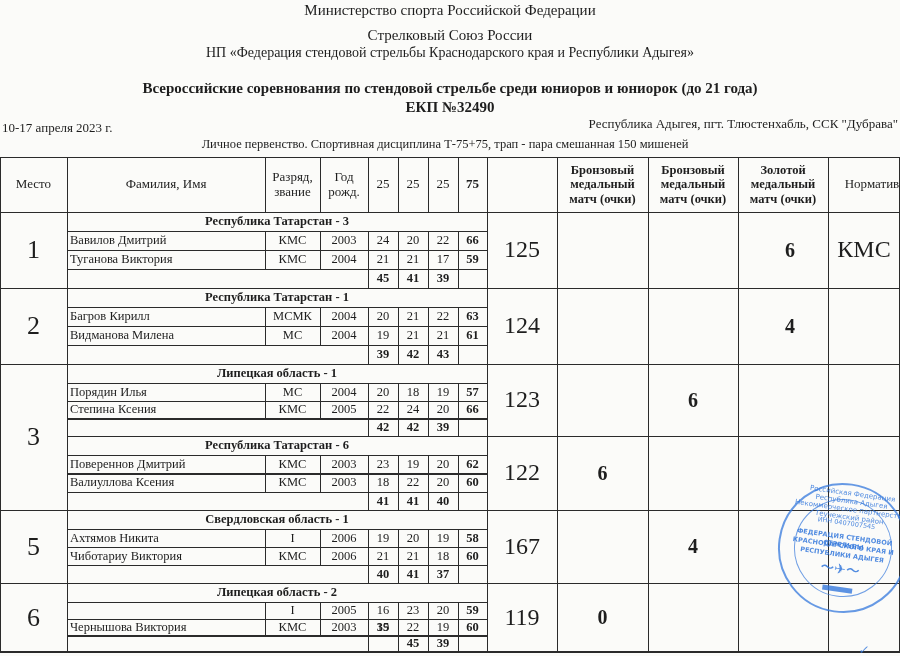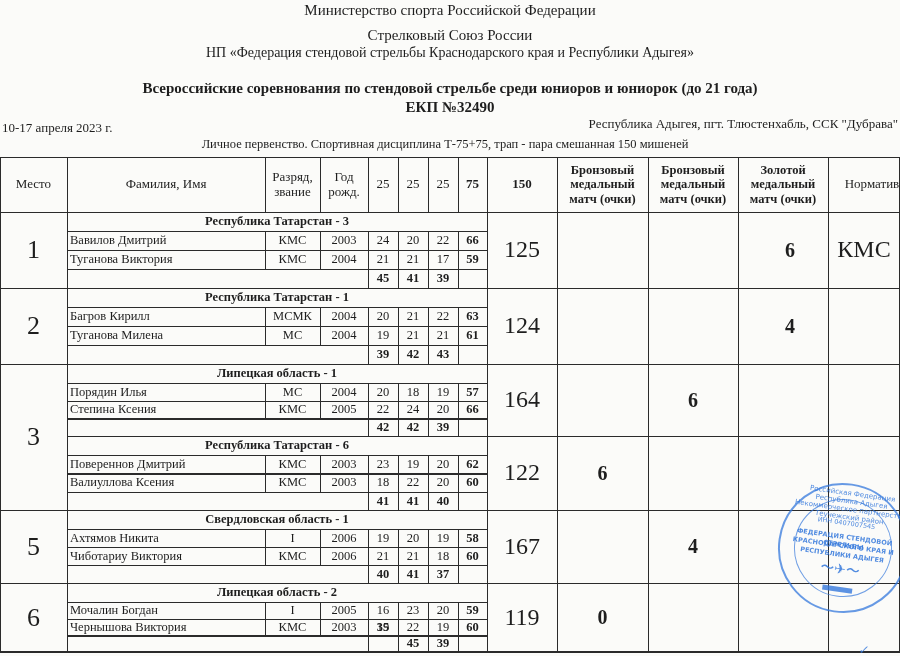--- a/index.html
+++ b/index.html
@@ -69,21 +69,20 @@
 <div class="grid" id="grid">
 
   <div class="cell hdr" style="left:0;top:0;width:67px;height:55px;">Место</div>
   <div class="cell hdr" style="left:67px;top:0;width:198px;height:55px;">Фамилия, Имя</div>
   <div class="cell hdr" style="left:265px;top:0;width:55px;height:55px;padding:0 2px;">Разряд, звание</div>
   <div class="cell hdr" style="left:320px;top:0;width:48px;height:55px;padding:0 3px;">Год рожд.</div>
   <div class="cell hdr" style="left:368px;top:0;width:30px;height:55px;">25</div>
   <div class="cell hdr" style="left:398px;top:0;width:30px;height:55px;">25</div>
   <div class="cell hdr" style="left:428px;top:0;width:30px;height:55px;">25</div>
   <div class="cell hdr bold" style="left:458px;top:0;width:29px;height:55px;">75</div>
-  <div class="cell hdr bold" style="left:487px;top:0;width:70px;height:55px;">150</div>
   <div class="cell hdr-b" style="left:557px;top:0;width:91px;height:55px;padding:0 4px;">Бронзовый медальный матч (очки)</div>
   <div class="cell hdr-b" style="left:648px;top:0;width:90px;height:55px;padding:0 4px;">Бронзовый медальный матч (очки)</div>
   <div class="cell hdr-b" style="left:738px;top:0;width:90px;height:55px;padding:0 4px;">Золотой медальный матч (очки)</div>
   <div class="cell hdr" style="left:828px;top:0;width:88px;height:55px;text-align:right;">Норматив</div>
 <div class="hl" style="left:0;top:0;width:900px;"></div>
     <div class="hl" style="left:0;top:55px;width:900px;"></div>
     <div class="hl" style="left:0;top:494px;width:900px;"></div>
     <div class="vl" style="left:0px;top:0;height:55px;"></div>
     <div class="vl" style="left:67px;top:0;height:55px;"></div>
     <div class="vl" style="left:265px;top:0;height:55px;"></div>
@@ -167,21 +166,21 @@
     <div class="cell sm" style="left:368px;top:150px;width:30px;height:19px;">20</div>
     <div class="cell sm" style="left:398px;top:150px;width:30px;height:19px;">21</div>
     <div class="cell sm" style="left:428px;top:150px;width:30px;height:19px;">22</div>
     <div class="cell sm bold" style="left:458px;top:150px;width:29px;height:19px;">63</div>
     <div class="vl" style="left:265px;top:150px;height:19px;"></div>
     <div class="vl" style="left:320px;top:150px;height:19px;"></div>
     <div class="vl" style="left:368px;top:150px;height:19px;"></div>
     <div class="vl" style="left:398px;top:150px;height:19px;"></div>
     <div class="vl" style="left:428px;top:150px;height:19px;"></div>
     <div class="vl" style="left:458px;top:150px;height:19px;"></div>
-    <div class="cell name" style="left:67px;top:169px;width:198px;height:19px;">Туганова Милена</div>
+    <div class="cell name" style="left:67px;top:169px;width:198px;height:19px;">Видманова Милена</div>
     <div class="cell sm" style="left:265px;top:169px;width:55px;height:19px;">МС</div>
     <div class="cell sm" style="left:320px;top:169px;width:48px;height:19px;">2004</div>
     <div class="cell sm" style="left:368px;top:169px;width:30px;height:19px;">19</div>
     <div class="cell sm" style="left:398px;top:169px;width:30px;height:19px;">21</div>
     <div class="cell sm" style="left:428px;top:169px;width:30px;height:19px;">21</div>
     <div class="cell sm bold" style="left:458px;top:169px;width:29px;height:19px;">61</div>
     <div class="hl" style="left:67px;top:169px;width:420px;"></div>
     <div class="vl" style="left:265px;top:169px;height:19px;"></div>
     <div class="vl" style="left:320px;top:169px;height:19px;"></div>
     <div class="vl" style="left:368px;top:169px;height:19px;"></div>
@@ -237,21 +236,21 @@
     <div class="vl" style="left:428px;top:243.66666666666666px;height:17.666666666666668px;"></div>
     <div class="vl" style="left:458px;top:243.66666666666666px;height:17.666666666666668px;"></div>
     <div class="cell sm bold" style="left:368px;top:261.3333333333333px;width:30px;height:17.666666666666668px;">42</div>
     <div class="cell sm bold" style="left:398px;top:261.3333333333333px;width:30px;height:17.666666666666668px;">42</div>
     <div class="cell sm bold" style="left:428px;top:261.3333333333333px;width:30px;height:17.666666666666668px;">39</div>
     <div class="hl" style="left:67px;top:261.3333333333333px;width:420px;"></div>
     <div class="vl" style="left:368px;top:261.3333333333333px;height:17.666666666666668px;"></div>
     <div class="vl" style="left:398px;top:261.3333333333333px;height:17.666666666666668px;"></div>
     <div class="vl" style="left:428px;top:261.3333333333333px;height:17.666666666666668px;"></div>
     <div class="vl" style="left:458px;top:261.3333333333333px;height:17.666666666666668px;"></div>
-    <div class="cell total" style="left:487px;top:207px;width:70px;height:72px;">164</div>
+    <div class="cell total" style="left:487px;top:207px;width:70px;height:72px;">123</div>
     <div class="cell medal" style="left:557px;top:207px;width:91px;height:72px;"></div>
     <div class="cell medal" style="left:648px;top:207px;width:90px;height:72px;">6</div>
     <div class="cell medal" style="left:738px;top:207px;width:90px;height:72px;justify-content:flex-end;padding-right:33px;"></div>
     <div class="cell norm" style="left:828px;top:207px;width:72px;height:72px;"></div>
     <div class="hl" style="left:67px;top:279px;width:833px;"></div>
     <div class="vl" style="left:487px;top:207px;height:72px;"></div>
     <div class="vl" style="left:557px;top:207px;height:72px;"></div>
     <div class="vl" style="left:648px;top:207px;height:72px;"></div>
     <div class="vl" style="left:738px;top:207px;height:72px;"></div>
     <div class="vl" style="left:828px;top:207px;height:72px;"></div>
@@ -346,21 +345,20 @@
     <div class="cell medal" style="left:738px;top:353px;width:90px;height:73px;justify-content:flex-end;padding-right:33px;"></div>
     <div class="cell norm" style="left:828px;top:353px;width:72px;height:73px;"></div>
     <div class="hl" style="left:67px;top:426px;width:833px;"></div>
     <div class="vl" style="left:487px;top:353px;height:73px;"></div>
     <div class="vl" style="left:557px;top:353px;height:73px;"></div>
     <div class="vl" style="left:648px;top:353px;height:73px;"></div>
     <div class="vl" style="left:738px;top:353px;height:73px;"></div>
     <div class="vl" style="left:828px;top:353px;height:73px;"></div>
     <div class="cell team" style="left:67px;top:426px;width:420px;height:19px;">Липецкая область - 2</div>
     <div class="hl" style="left:67px;top:445px;width:420px;"></div>
-    <div class="cell name" style="left:67px;top:445px;width:198px;height:16.666666666666668px;">Мочалин Богдан</div>
     <div class="cell sm" style="left:265px;top:445px;width:55px;height:16.666666666666668px;">I</div>
     <div class="cell sm" style="left:320px;top:445px;width:48px;height:16.666666666666668px;">2005</div>
     <div class="cell sm" style="left:368px;top:445px;width:30px;height:16.666666666666668px;">16</div>
     <div class="cell sm" style="left:398px;top:445px;width:30px;height:16.666666666666668px;">23</div>
     <div class="cell sm" style="left:428px;top:445px;width:30px;height:16.666666666666668px;">20</div>
     <div class="cell sm bold" style="left:458px;top:445px;width:29px;height:16.666666666666668px;">59</div>
     <div class="vl" style="left:265px;top:445px;height:16.666666666666668px;"></div>
     <div class="vl" style="left:320px;top:445px;height:16.666666666666668px;"></div>
     <div class="vl" style="left:368px;top:445px;height:16.666666666666668px;"></div>
     <div class="vl" style="left:398px;top:445px;height:16.666666666666668px;"></div>

